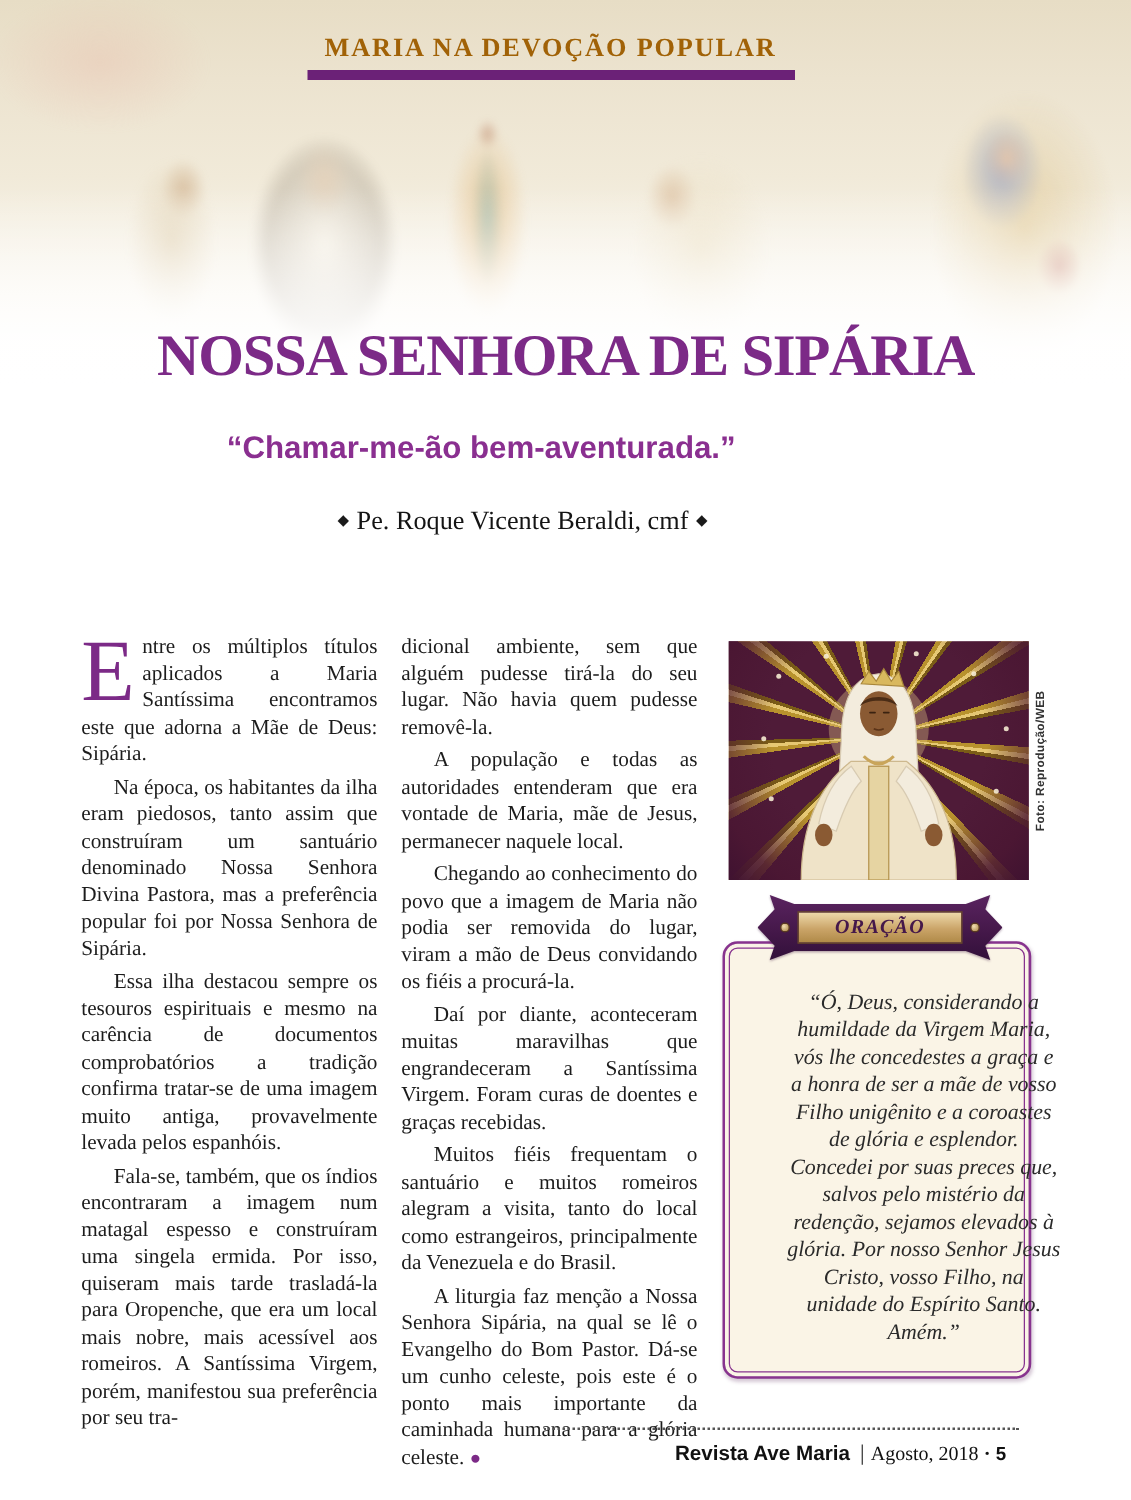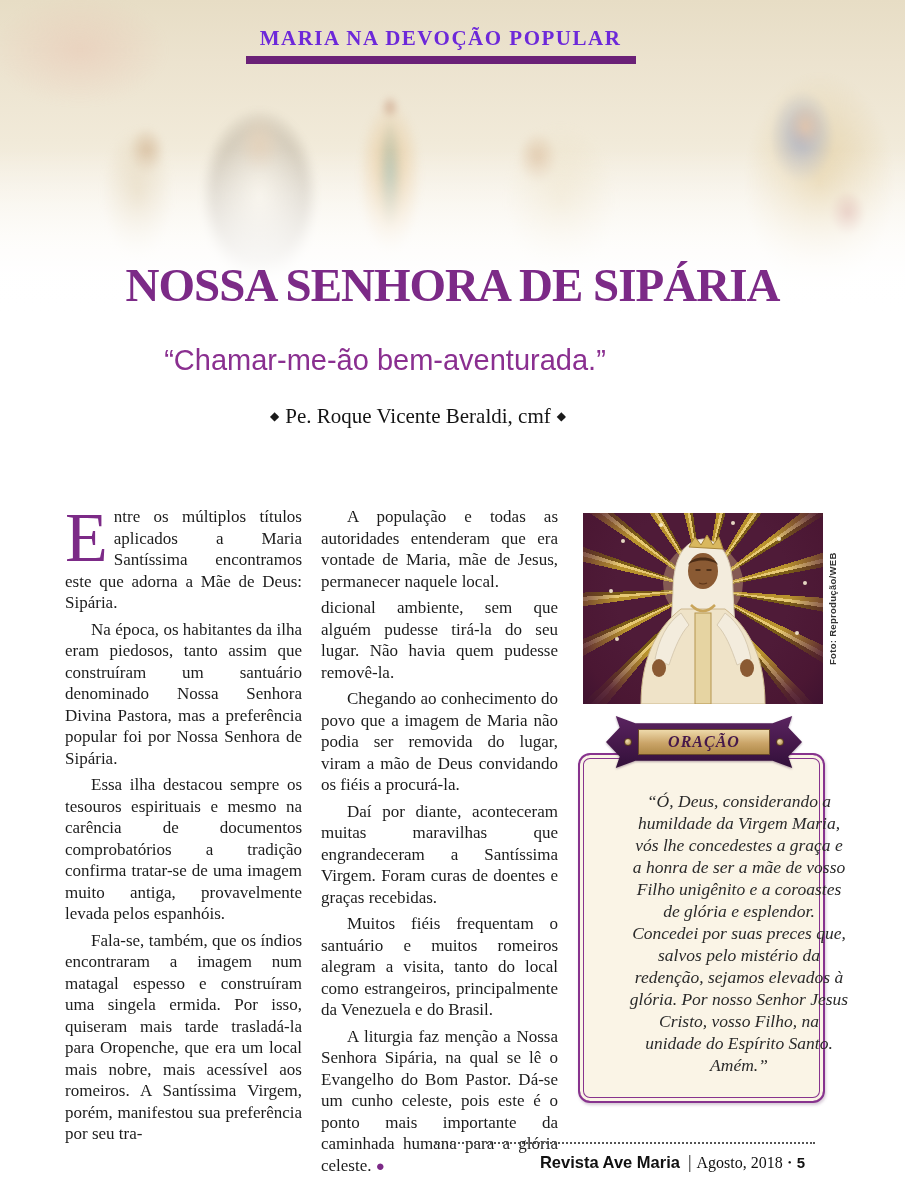--- a/index.html
+++ b/index.html
@@ -58,34 +58,34 @@
   .hero-fade {
     position:absolute; left:0; top:150px; width:905px; height:165px;
     background:linear-gradient(180deg, rgba(255,255,255,0) 0%, rgba(255,255,255,.92) 78%, #ffffff 100%);
   }
 
   
   .kicker { position:absolute; left:0; top:26px; width:905px; text-align:center; padding-right:24px; }
   .kicker-inner { display:inline-block; }
   .kicker-label {
     display:block; font-family:"Liberation Serif", serif; font-weight:bold;
-    font-size:21px; letter-spacing:1.5px; color:#6d28d9; padding:0 12px 5px 12px;
+    font-size:21px; letter-spacing:1.5px; color:#a16207; padding:0 12px 5px 12px;
   }
   .kicker-rule { height:8px; background:#6b2177; width:100%; min-width:390px; }
 
   
   .title {
     position:absolute; left:0; top:258px; width:905px; text-align:center;
     font-family:Liberation Serif, serif; font-weight:bold;
     font-size:47px; letter-spacing:-1px; color:#7c2a87;
   }
   .subtitle {
     position:absolute; left:0; top:344px; width:770px; text-align:center;
-    font-family:"Liberation Sans", sans-serif; font-weight:normal;
-    font-size:29px; color:#8a2f90;
+    font-family:"Liberation Sans", sans-serif; font-weight:bold;
+    font-size:25px; color:#8a2f90;
   }
   .byline {
     position:absolute; left:0; top:404px; width:836px; text-align:center;
     font-family:"Liberation Serif", serif; font-size:21px; color:#141414;
   }
   .byline .diamond { font-size:12px; vertical-align:3px; color:#1a1a1a; padding:0 6px; }
 
   
   .col {
     position:absolute; top:506px; width:237px;
@@ -188,22 +188,22 @@
   </div>
 
   <div class="col col-1">
     <p class="para noindent"><span class="dropcap">E</span><span>ntre os múltiplos títulos aplicados a Maria Santíssima encontramos este que adorna a Mãe de Deus: Sipária.</span></p>
     <p class="para">Na época, os habitantes da ilha eram piedosos, tanto assim que construíram um santuário denominado Nossa Senhora Divina Pastora, mas a preferência popular foi por Nossa Senhora de Sipária.</p>
     <p class="para">Essa ilha destacou sempre os tesouros espirituais e mesmo na carência de documentos comprobatórios a tradição confirma tratar-se de uma imagem muito antiga, provavelmente levada pelos espanhóis.</p>
     <p class="para">Fala-se, também, que os índios encontraram a imagem num matagal espesso e construíram uma singela ermida. Por isso, quiseram mais tarde trasladá-la para Oropenche, que era um local mais nobre, mais acessível aos romeiros. A Santíssima Virgem, porém, manifestou sua preferência por seu tra-</p>
   </div>
 
   <div class="col col-2">
+    <p class="para noindent">dicional ambiente, sem que alguém pudesse tirá-la do seu lugar. Não havia quem pudesse removê-la.</p>
     <p class="para">A população e todas as autoridades entenderam que era vontade de Maria, mãe de Jesus, permanecer naquele local.</p>
-    <p class="para noindent">dicional ambiente, sem que alguém pudesse tirá-la do seu lugar. Não havia quem pudesse removê-la.</p>
     <p class="para">Chegando ao conhecimento do povo que a imagem de Maria não podia ser removida do lugar, viram a mão de Deus convidando os fiéis a procurá-la.</p>
     <p class="para">Daí por diante, aconteceram muitas maravilhas que engrandeceram a Santíssima Virgem. Foram curas de doentes e graças recebidas.</p>
     <p class="para">Muitos fiéis frequentam o santuário e muitos romeiros alegram a visita, tanto do local como estrangeiros, principalmente da Venezuela e do Brasil.</p>
     <p class="para"><span>A liturgia faz menção a Nossa Senhora Sipária, na qual se lê o Evangelho do Bom Pastor. Dá-se um cunho celeste, pois este é o ponto mais importante da caminhada humana para a glória celeste.</span> <span class="endmark">●</span></p>
   </div>
 
   <div class="photo">
     <svg width="240" height="191" viewBox="0 0 240 191">
 
       <circle cx="120" cy="70" r="40" fill="#e9cf86" opacity="0.35"></circle>

